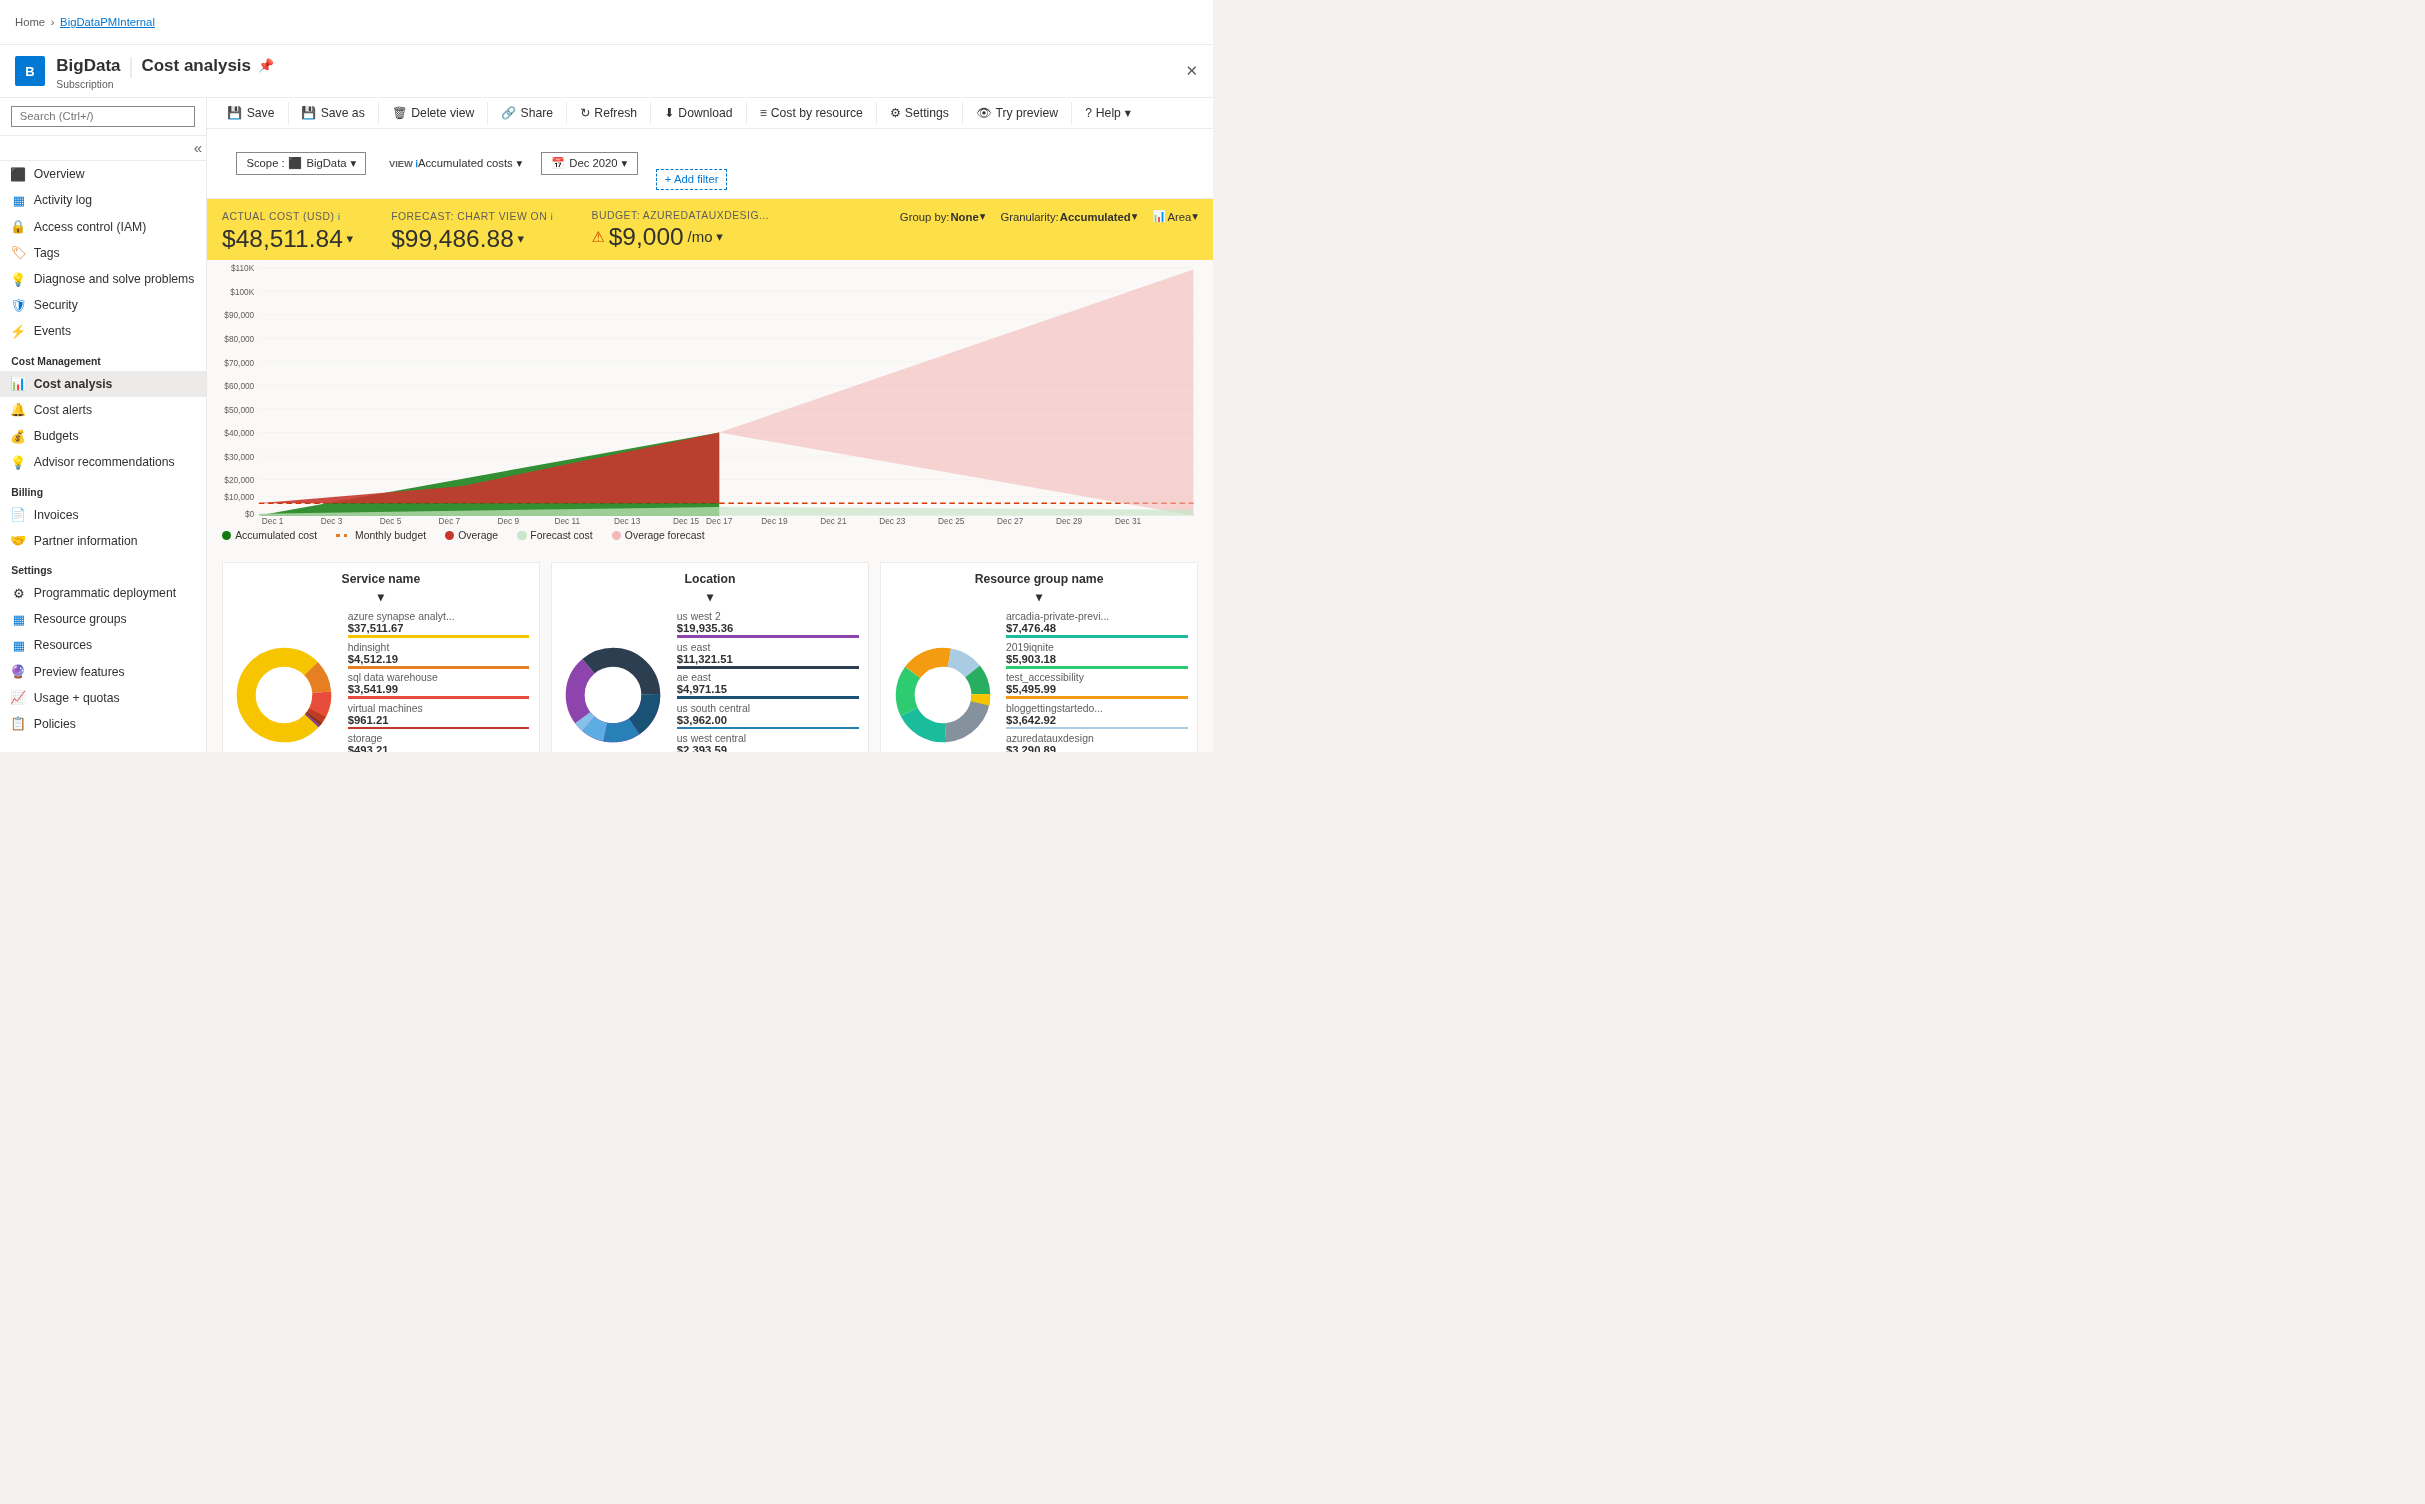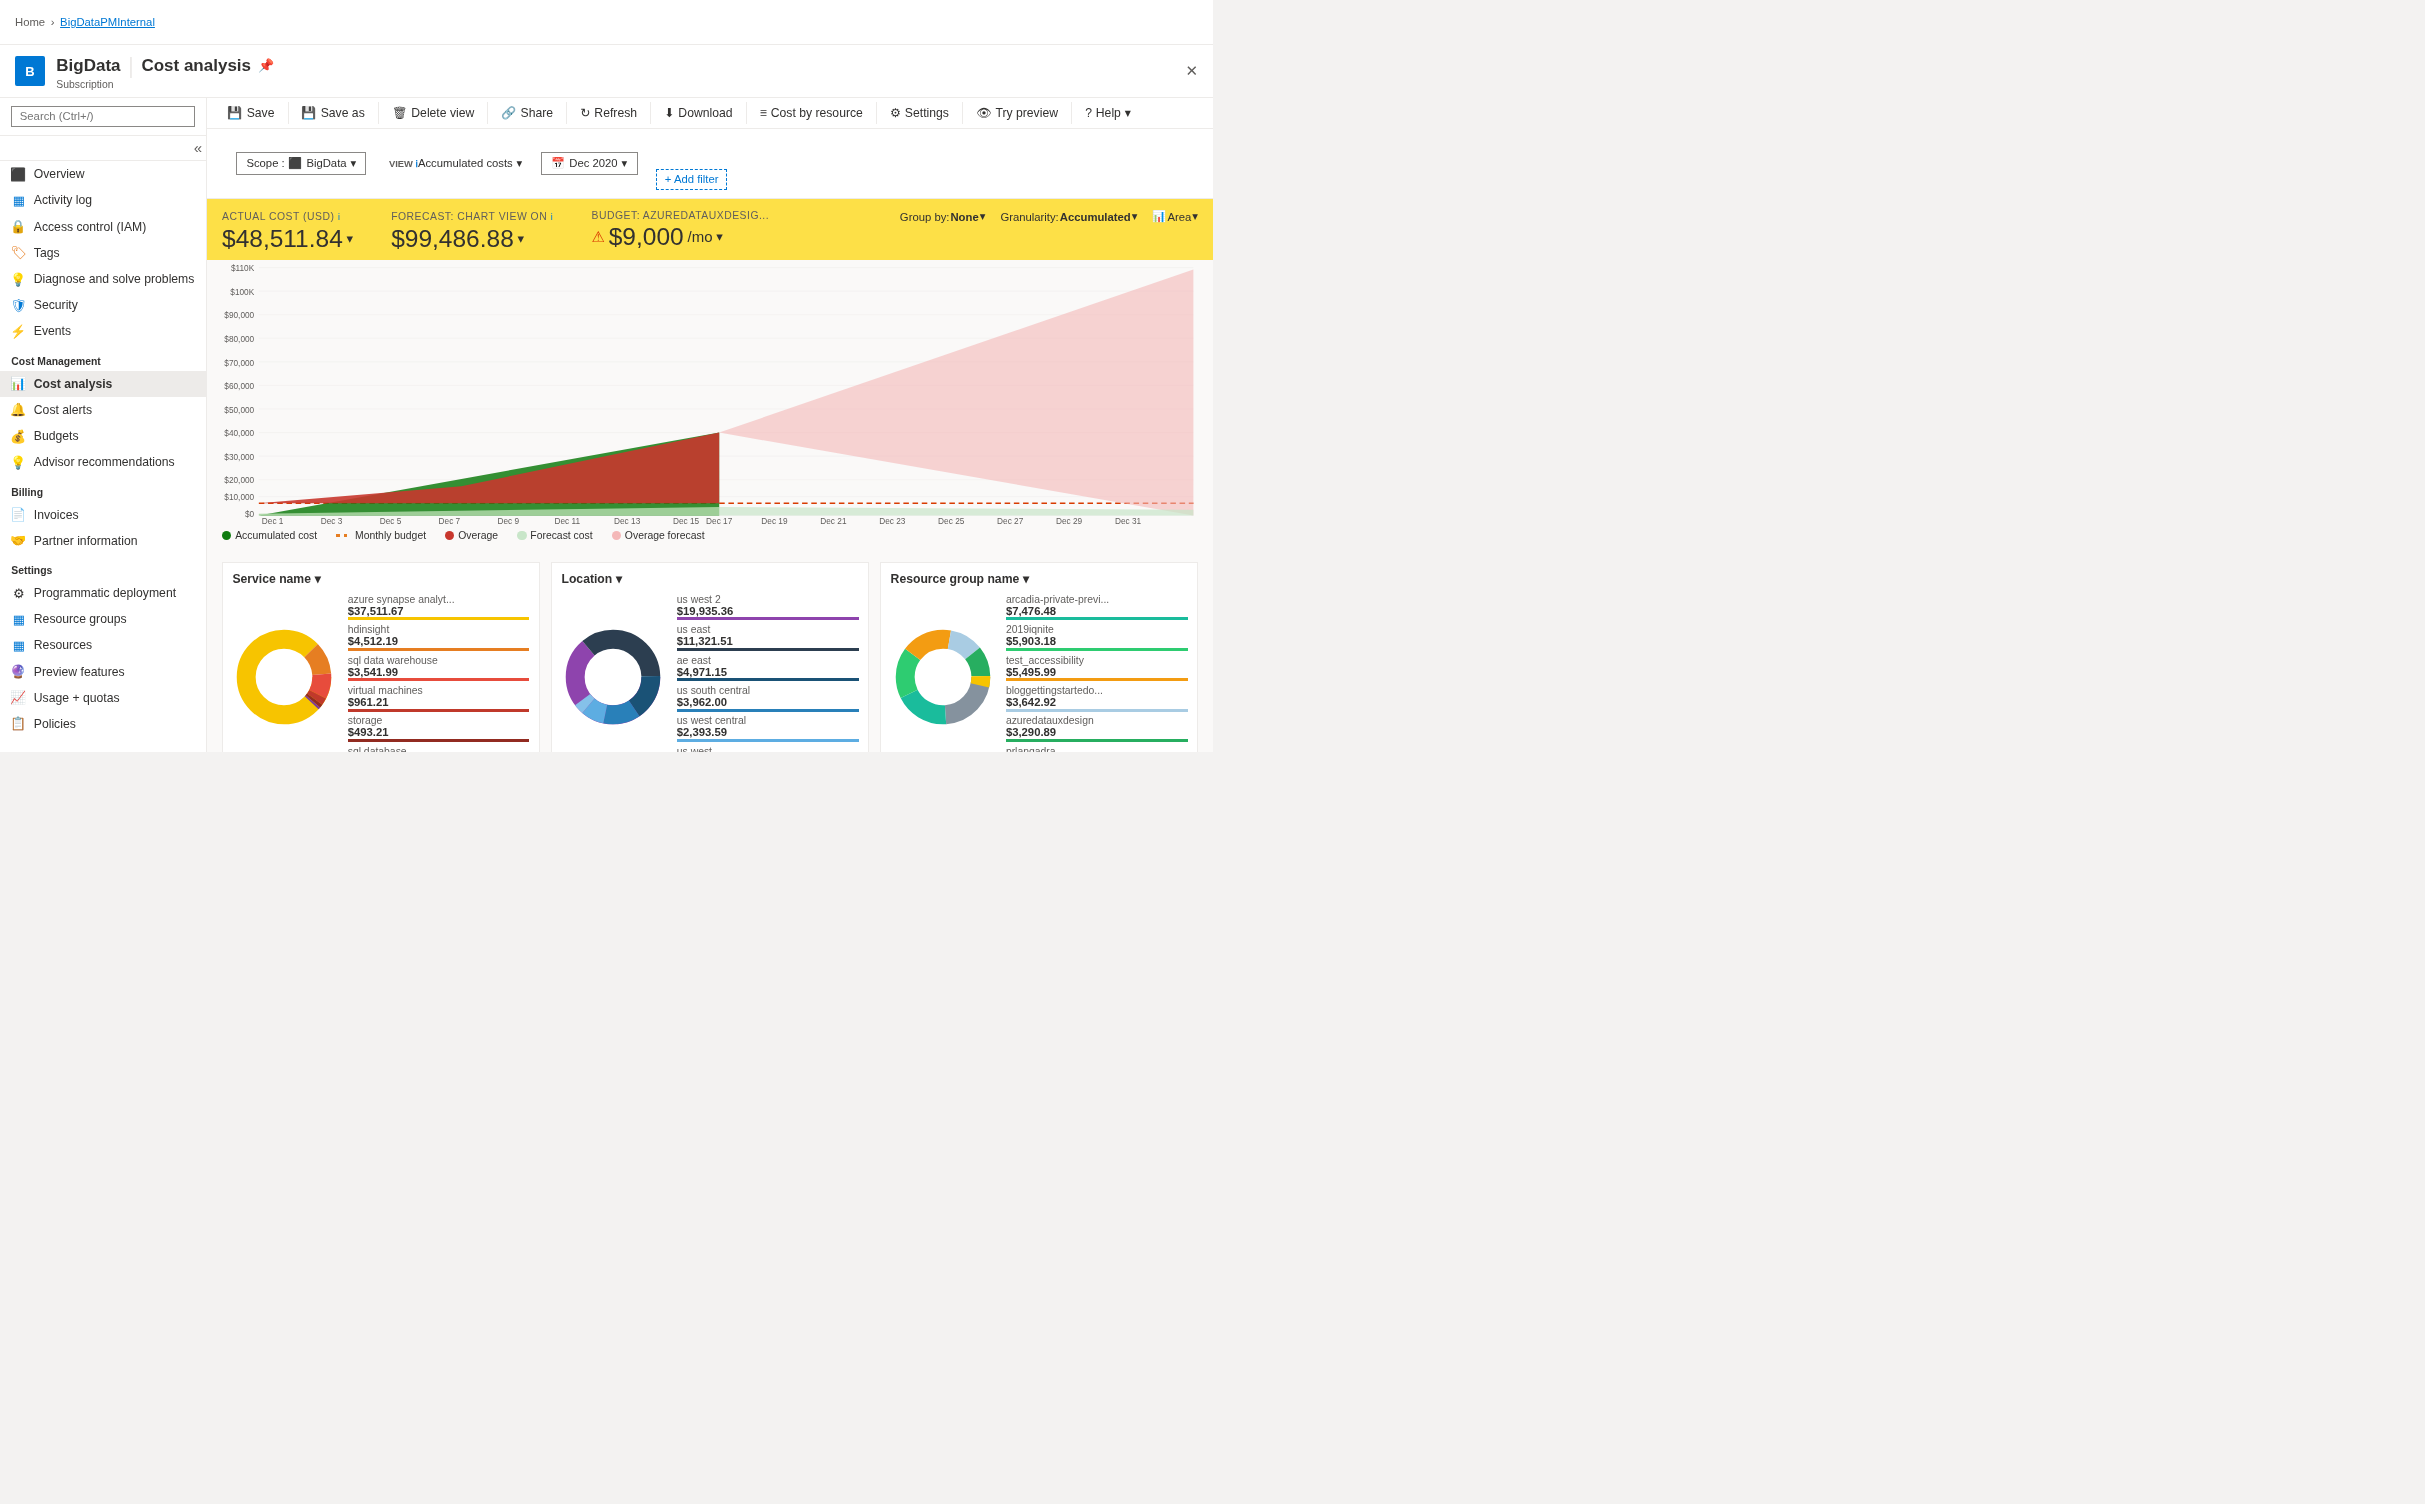--- a/index.html
+++ b/index.html
@@ -57,21 +57,21 @@
     .chart-area { flex: 1; padding: 0 15px 7.5px 15px; position: relative; text-align: center; }
     .chart-container { position: relative; width: 100%; height: 264px; }
     .chart-svg { width: 100%; height: 100%; }
     .chart-legend { display: flex; gap: 19px; padding: 5.6px 0; font-size: 10.4px; align-items: center; flex-wrap: wrap; }
     .legend-item { display: flex; align-items: center; gap: 3.8px; }
     .legend-dot { width: 9.4px; height: 9.4px; border-radius: 50%; }
 
     
     .bottom-charts { display: flex; gap: 11.3px; padding: 7.5px 15px; background: #faf9f8; }
     .donut-card { flex: 1; background: #fff; border: 0.9px solid #edebe9; padding: 9.4px; display: flex; flex-direction: column; min-height: 207px; }
-    .donut-title { font-size: 12.2px; font-weight: 600; margin-bottom: 7.5px; display: flex; align-items: center; gap: 3.8px; cursor: pointer; }
+    .donut-title { font-size: 12.2px; font-weight: 600; margin-bottom: 7.5px; display: flex; align-items: center; gap: 3.8px; cursor: pointer; flex-direction: column; }
     .donut-body { display: flex; gap: 11.3px; align-items: center; flex: 1; }
     .donut-legend { display: flex; flex-direction: column; gap: 3.8px; font-size: 10.4px; flex: 1; }
     .donut-legend-item { display: flex; flex-direction: column; }
     .donut-legend-name { color: #605e5c; overflow: hidden; text-overflow: ellipsis; white-space: nowrap; max-width: 113px; }
     .donut-legend-value { font-weight: 600; font-size: 11.3px; }
     .donut-legend-bar { height: 2.8px; width: 100%; margin-top: 0.9px; }
   </style>
 </head>
 <body>
 

